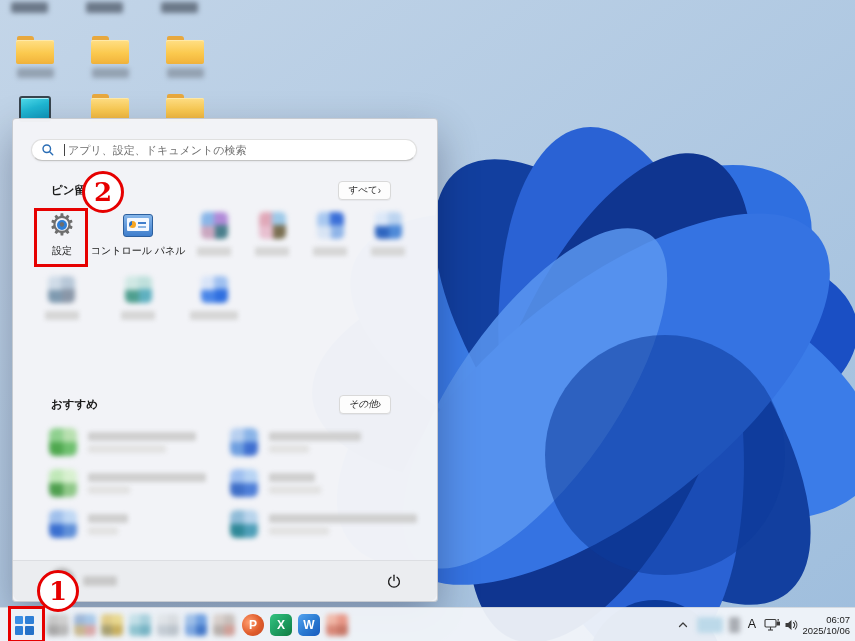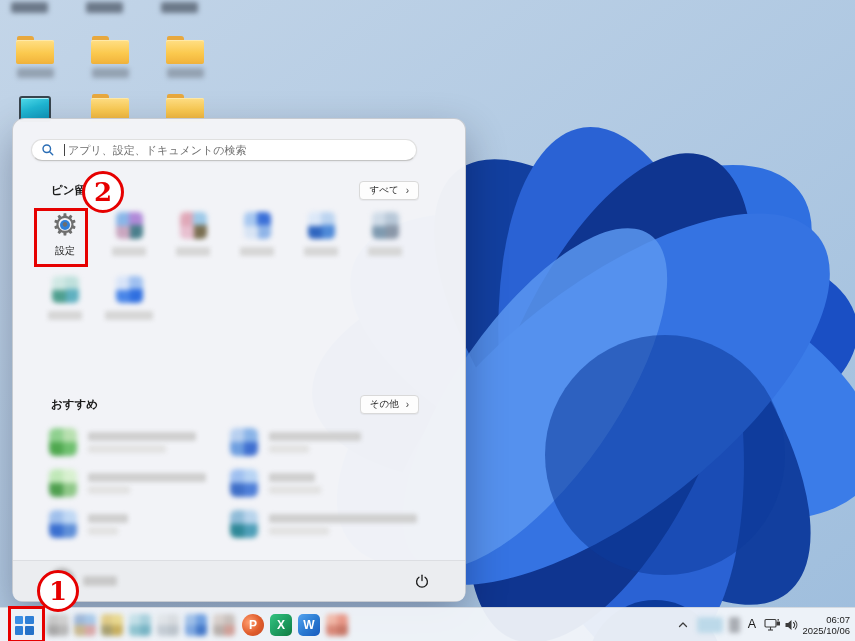--- a/index.html
+++ b/index.html
@@ -14,32 +14,32 @@
   .chip{border-radius:2px;filter:blur(2.5px);}
   .folder{position:relative;width:38px;height:28px;margin:0 auto;}
   .folder .back{position:absolute;left:1px;top:0;width:17px;height:9px;background:#e8a83d;border-radius:2px 3px 0 0;}
   .folder .body{position:absolute;left:0;top:4px;width:38px;height:24px;border-radius:2px;
      background:linear-gradient(180deg,#ffdf85 0%,#fbc94e 55%,#f1b23a 100%);box-shadow:inset 0 1px 0 #ffe9a8;}
   .teal-dev{width:28px;height:22px;margin:0 auto;border:2px solid #39454e;border-radius:3px;
      background:linear-gradient(160deg,#52dcea 0%,#1fb7d4 45%,#0f93b8 100%);box-shadow:inset 0 1px 0 #a8f0f8;}
 
   
   #start-menu{position:absolute;left:12px;top:118px;width:424px;height:482px;z-index:10;
-     background:rgba(243,244,247,0.98);border:1px solid rgba(120,130,140,0.35);border-radius:12px;
-     box-shadow:0 16px 40px rgba(0,0,30,0.30);padding-left:28px;}
+     background:rgba(243,244,247,0.98);border:1px solid rgba(120,130,140,0.35);border-radius:4px;
+     box-shadow:0 16px 40px rgba(0,0,30,0.30);}
   #search-box{position:absolute;left:18px;top:20px;width:386px;height:22px;}
   #search-input{width:100%;height:100%;box-sizing:border-box;border:1px solid #e0e0e0;border-bottom:1px solid #c4c4c4;
      border-radius:12px;background:#ffffff;padding:0 10px 0 36px;font-size:11px;color:#1b1b1b;outline:none;
      font-family:inherit;box-shadow:0 1px 2px rgba(0,0,0,0.06);}
   #search-input::placeholder{color:#6d6d6d;opacity:1;}
   #search-glass{position:absolute;left:10px;top:4px;}
   #search-caret{position:absolute;left:33px;top:5px;width:1px;height:12px;background:#444;}
 
   .section-title{position:absolute;font-size:11.5px;font-weight:bold;color:#191919;}
-  .pill-btn{position:absolute;display:flex;align-items:center;gap:7px;height:17px;padding:0 9px;
+  .pill-btn{position:absolute;display:flex;align-items:center;height:17px;padding:0 9px;
      background:#fdfdfd;border:1px solid #d9d9d9;border-radius:4px;font-size:9.5px;color:#1b1b1b;
      box-shadow:0 1px 1px rgba(0,0,0,0.05);cursor:default;}
   .pill-btn .chev{font-size:10px;color:#444;line-height:1;}
 
   #pinned-grid{position:absolute;left:20px;top:90px;width:384px;display:grid;
      grid-template-columns:repeat(6,1fr);row-gap:8px;}
   .tile{height:56px;display:flex;flex-direction:column;align-items:center;justify-content:flex-start;border-radius:4px;}
   .tile .ico-wrap{height:32px;display:flex;align-items:center;justify-content:center;}
   .tile-label{margin-top:3px;font-size:10px;color:#1c1c1c;white-space:nowrap;}
   .label-chip{margin-top:6px;width:34px;height:9px;background:#d6d6d6;border-radius:2px;filter:blur(2px);}
@@ -195,20 +195,31 @@
         <div class="ico-wrap">
             <div class="gear">
           <span class="gear-dot"></span>
               <span class="gear-glyph">⚙</span>
             </div>
           </div>
         <div class="tile-label">設定</div>
       </div>
       <div class="tile">
         <div class="ico-wrap">
+            <div class="cpanel">
+          <div class="scr"></div>
+              <div class="pie"></div>
+              <div class="bar1"></div>
+              <div class="bar2"></div>
+            </div>
+          </div>
+        <div class="tile-label">コントロール パネル</div>
+      </div>
+      <div class="tile">
+        <div class="ico-wrap">
             <div class="mos" style="background: conic-gradient(rgb(176, 138, 216) 0deg, rgb(176, 138, 216) 25%, rgb(74, 127, 140) 0deg, rgb(74, 127, 140) 50%, rgb(202, 167, 192) 0deg, rgb(202, 167, 192) 75%, rgb(138, 182, 232) 0deg);"></div>
           </div>
         <div class="label-chip"></div>
       </div>
       <div class="tile">
         <div class="ico-wrap">
             <div class="mos" style="background: conic-gradient(rgb(158, 201, 232) 0deg, rgb(158, 201, 232) 25%, rgb(122, 111, 82) 0deg, rgb(122, 111, 82) 50%, rgb(232, 192, 208) 0deg, rgb(232, 192, 208) 75%, rgb(224, 168, 184) 0deg);"></div>
           </div>
         <div class="label-chip"></div>
       </div>
@@ -238,21 +249,21 @@
       </div>
       <div class="tile">
         <div class="ico-wrap">
             <div class="mos" style="background: conic-gradient(rgb(159, 192, 240) 0deg, rgb(159, 192, 240) 25%, rgb(47, 111, 224) 0deg, rgb(47, 111, 224) 50%, rgb(74, 134, 232) 0deg, rgb(74, 134, 232) 75%, rgb(216, 228, 248) 0deg);"></div>
           </div>
         <div class="label-chip" style="width:48px;"></div>
       </div>
     </div>
 
     <div class="section-title" style="left:38px;top:278px;">おすすめ</div>
-    <div class="pill-btn" style="right:46px;top:276px;">
+    <div class="pill-btn" style="right:46px;top:276px;font-style:italic;">
       <span>その他</span>
       <span class="chev">›</span>
     </div>
 
     <div id="rec-grid">
       <div class="rec-item">
         <div class="rec-ico" style="background: conic-gradient(rgb(184, 224, 176) 0deg, rgb(184, 224, 176) 25%, rgb(111, 192, 111) 0deg, rgb(111, 192, 111) 50%, rgb(79, 168, 79) 0deg, rgb(79, 168, 79) 75%, rgb(143, 208, 143) 0deg);"></div>
         <div class="rec-text">
             <div class="rec-l1" style="width:108px;"></div>
           <div class="rec-l2" style="width:78px;"></div>

